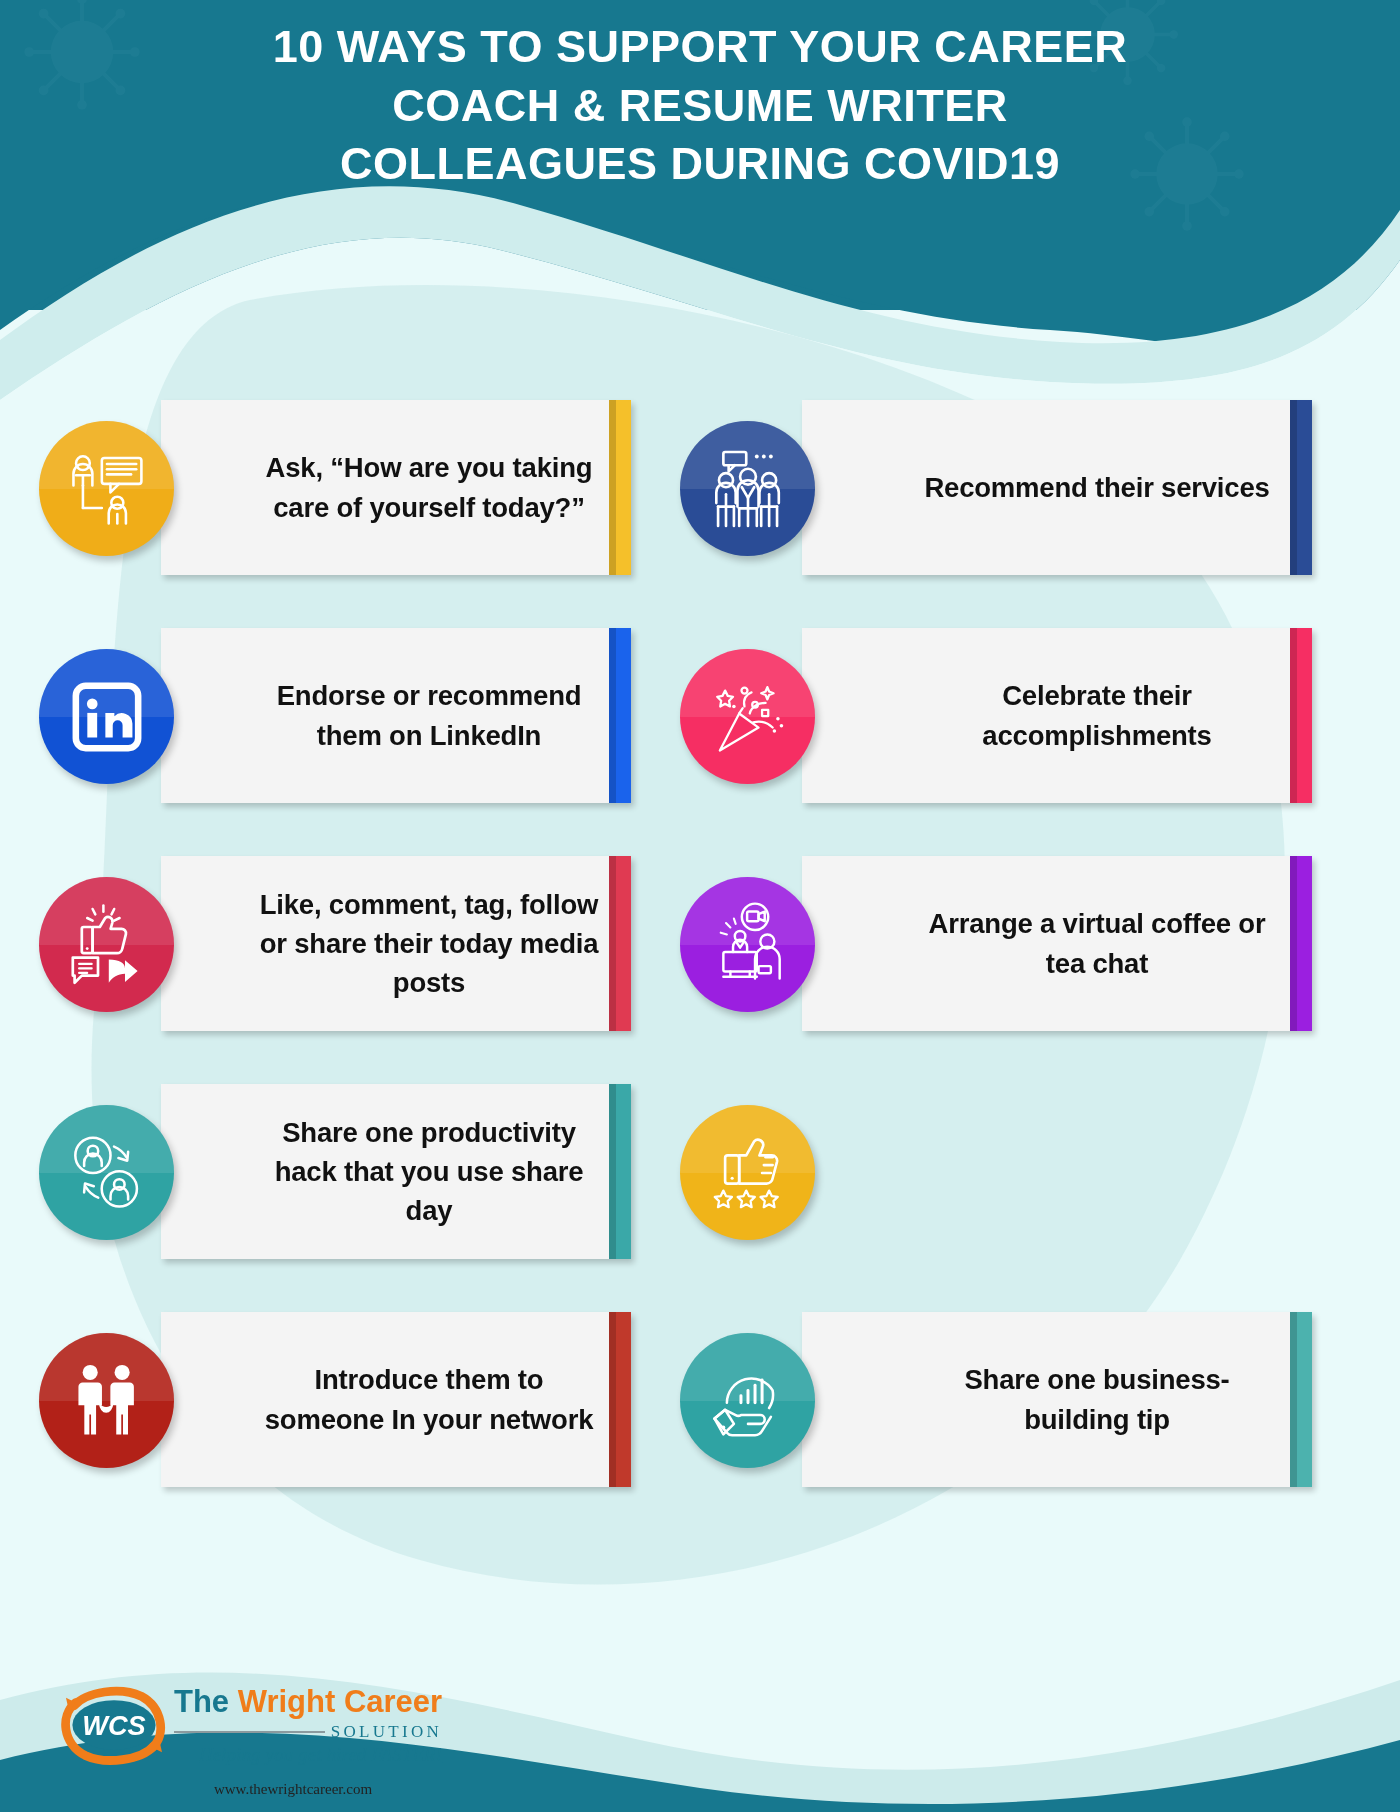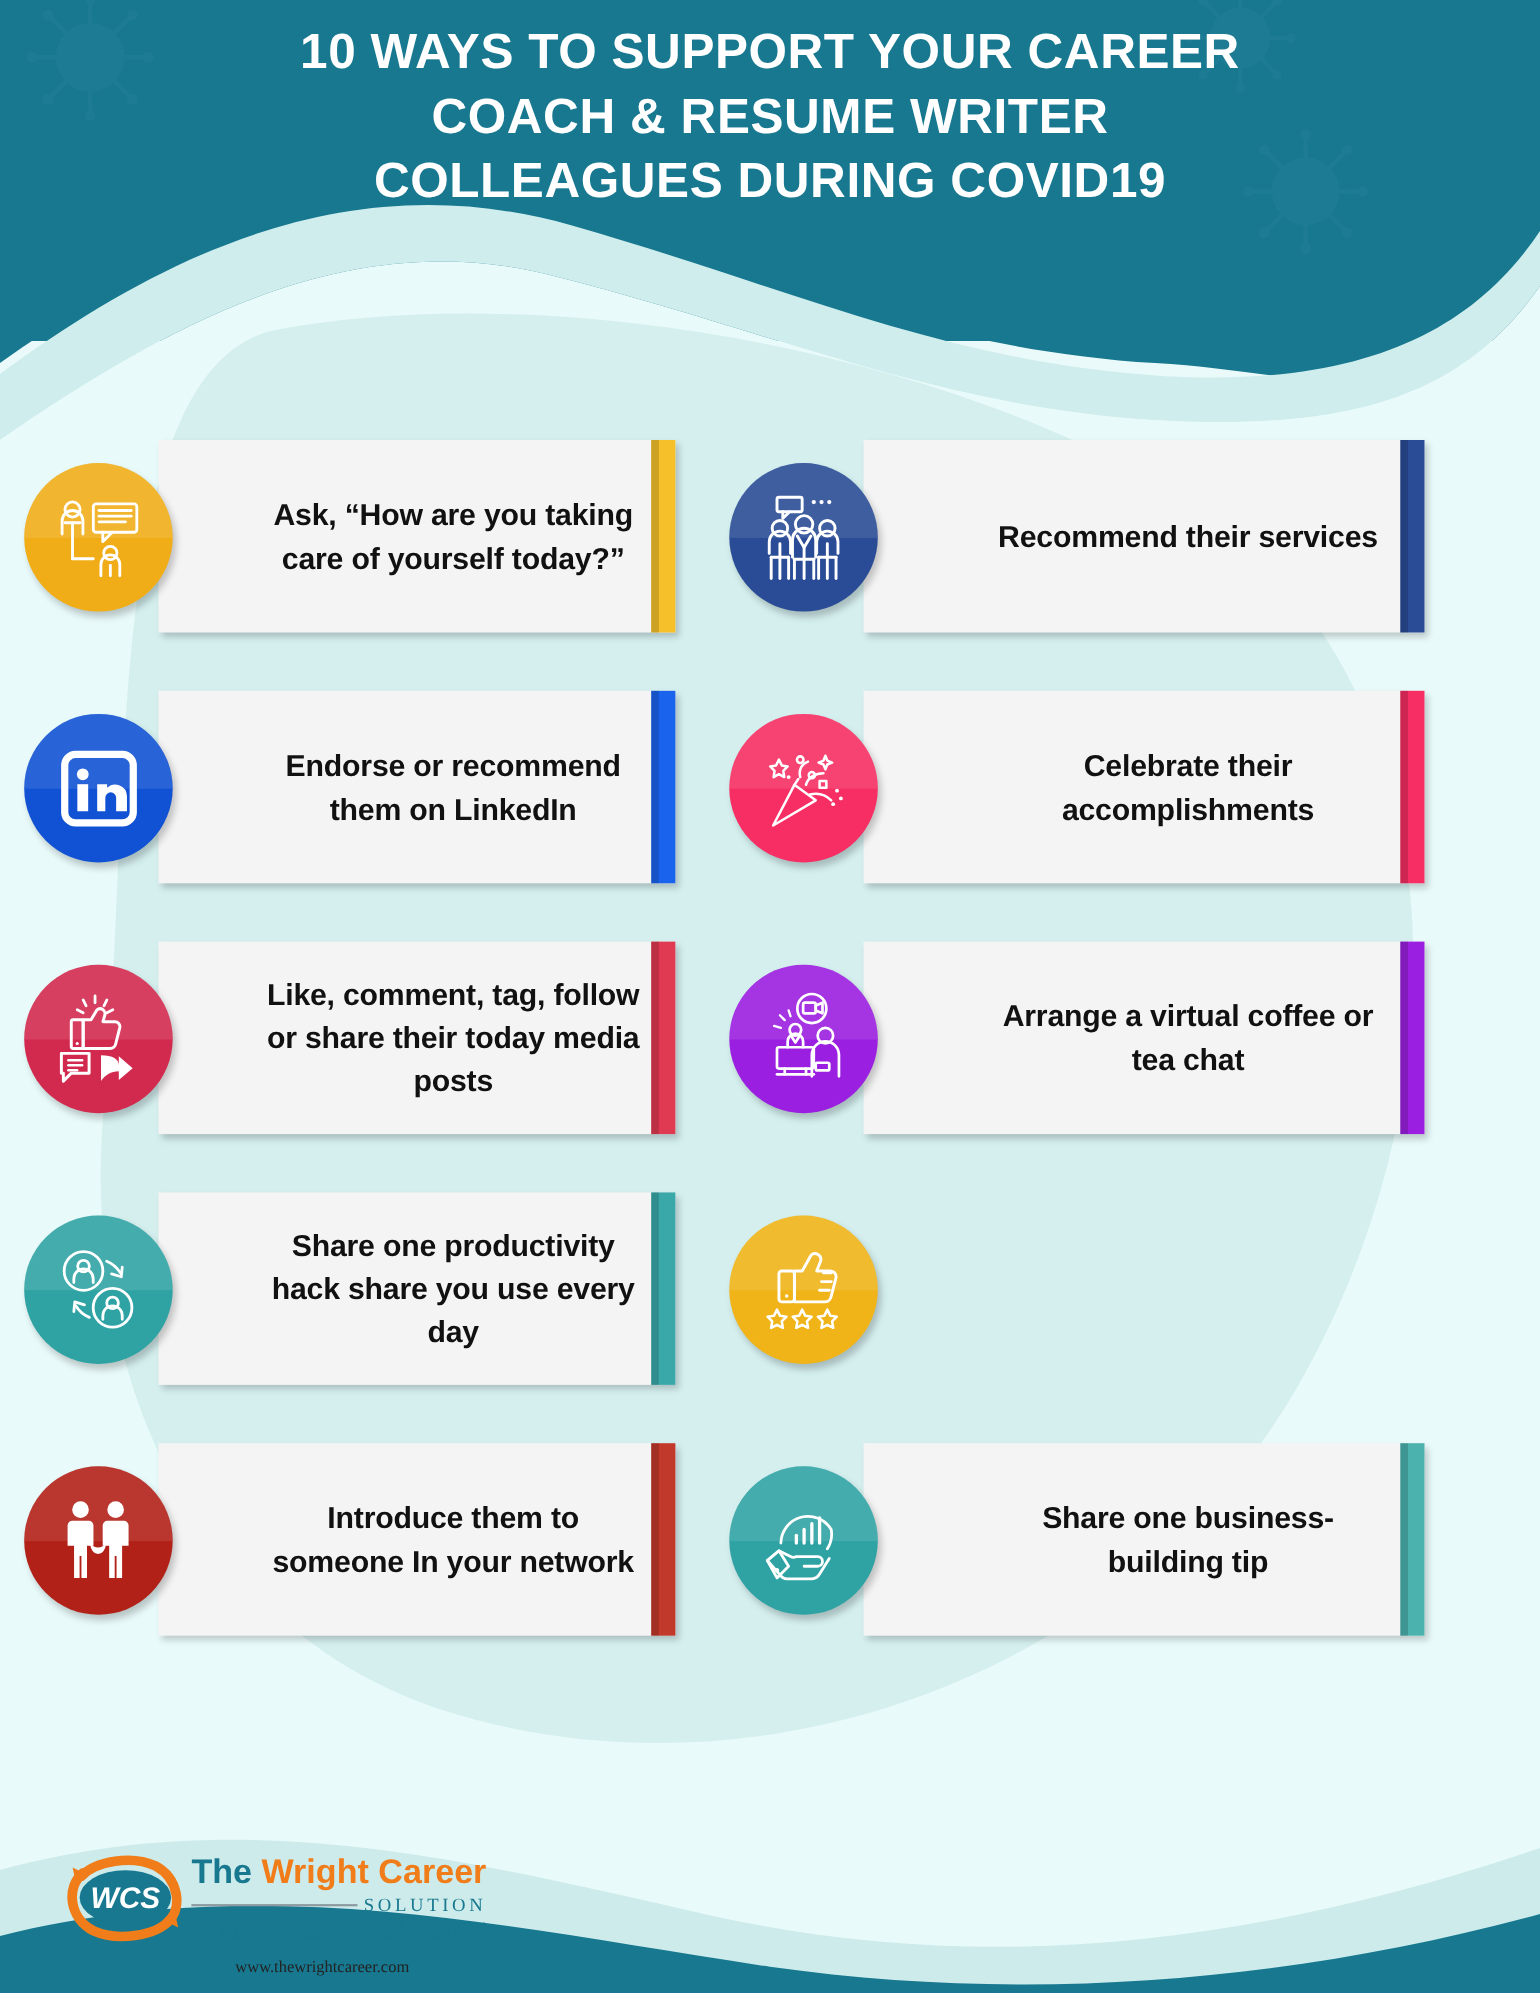--- a/index.html
+++ b/index.html
@@ -37,21 +37,21 @@
     font-size:45px;
     font-weight:bold;
     letter-spacing:.5px;
     line-height:1.30;
     text-transform:uppercase;
     font-family:"Liberation Sans", sans-serif;
   }
 
   
   .grid {
-    position:absolute; left:0; top:400px; width:1326px;
+    position:absolute; left:17px; top:400px; width:1326px;
     z-index:20;
     display:grid;
     grid-template-columns:1fr 1fr;
     column-gap:0px;
     row-gap:53px;
     padding:0 22px;
   }
   .cell { position:relative; height:175px; }
   .cell.col-left  { padding-left:32px; }
   .cell.col-right { padding-left:38px; }
@@ -411,21 +411,21 @@
           <circle cx="72" cy="46" r="8"></circle>
           <path d="M58 88 V66 a14 14 0 0 1 28 0 V88"></path>
           <rect x="62" y="74" width="14" height="8" rx="1.5"></rect>
         </svg>
       </div>
     </div>
 
     <div class="cell col-left">
       <div class="card">
         <div class="card-accent" style="background:#3aa8a8"></div>
-        <div class="card-text">Share one productivity hack share you use every day</div>
+        <div class="card-text">Share one productivity hack that you use share day</div>
       </div>
       <div class="icon-circle" style="background:#2fa3a3">
         <div class="sheen"></div>
         <svg width="88" height="88" viewBox="0 0 100 100" fill="none" stroke="#ffffff" stroke-width="2.9" stroke-linecap="round" stroke-linejoin="round">
           <circle cx="34" cy="30" r="20"></circle>
           <circle cx="34" cy="25" r="6"></circle>
           <path d="M24 42 V38 a10 10 0 0 1 20 0 V42"></path>
           <circle cx="64" cy="68" r="20"></circle>
           <circle cx="64" cy="63" r="6"></circle>
           <path d="M54 80 V76 a10 10 0 0 1 20 0 V80"></path>

